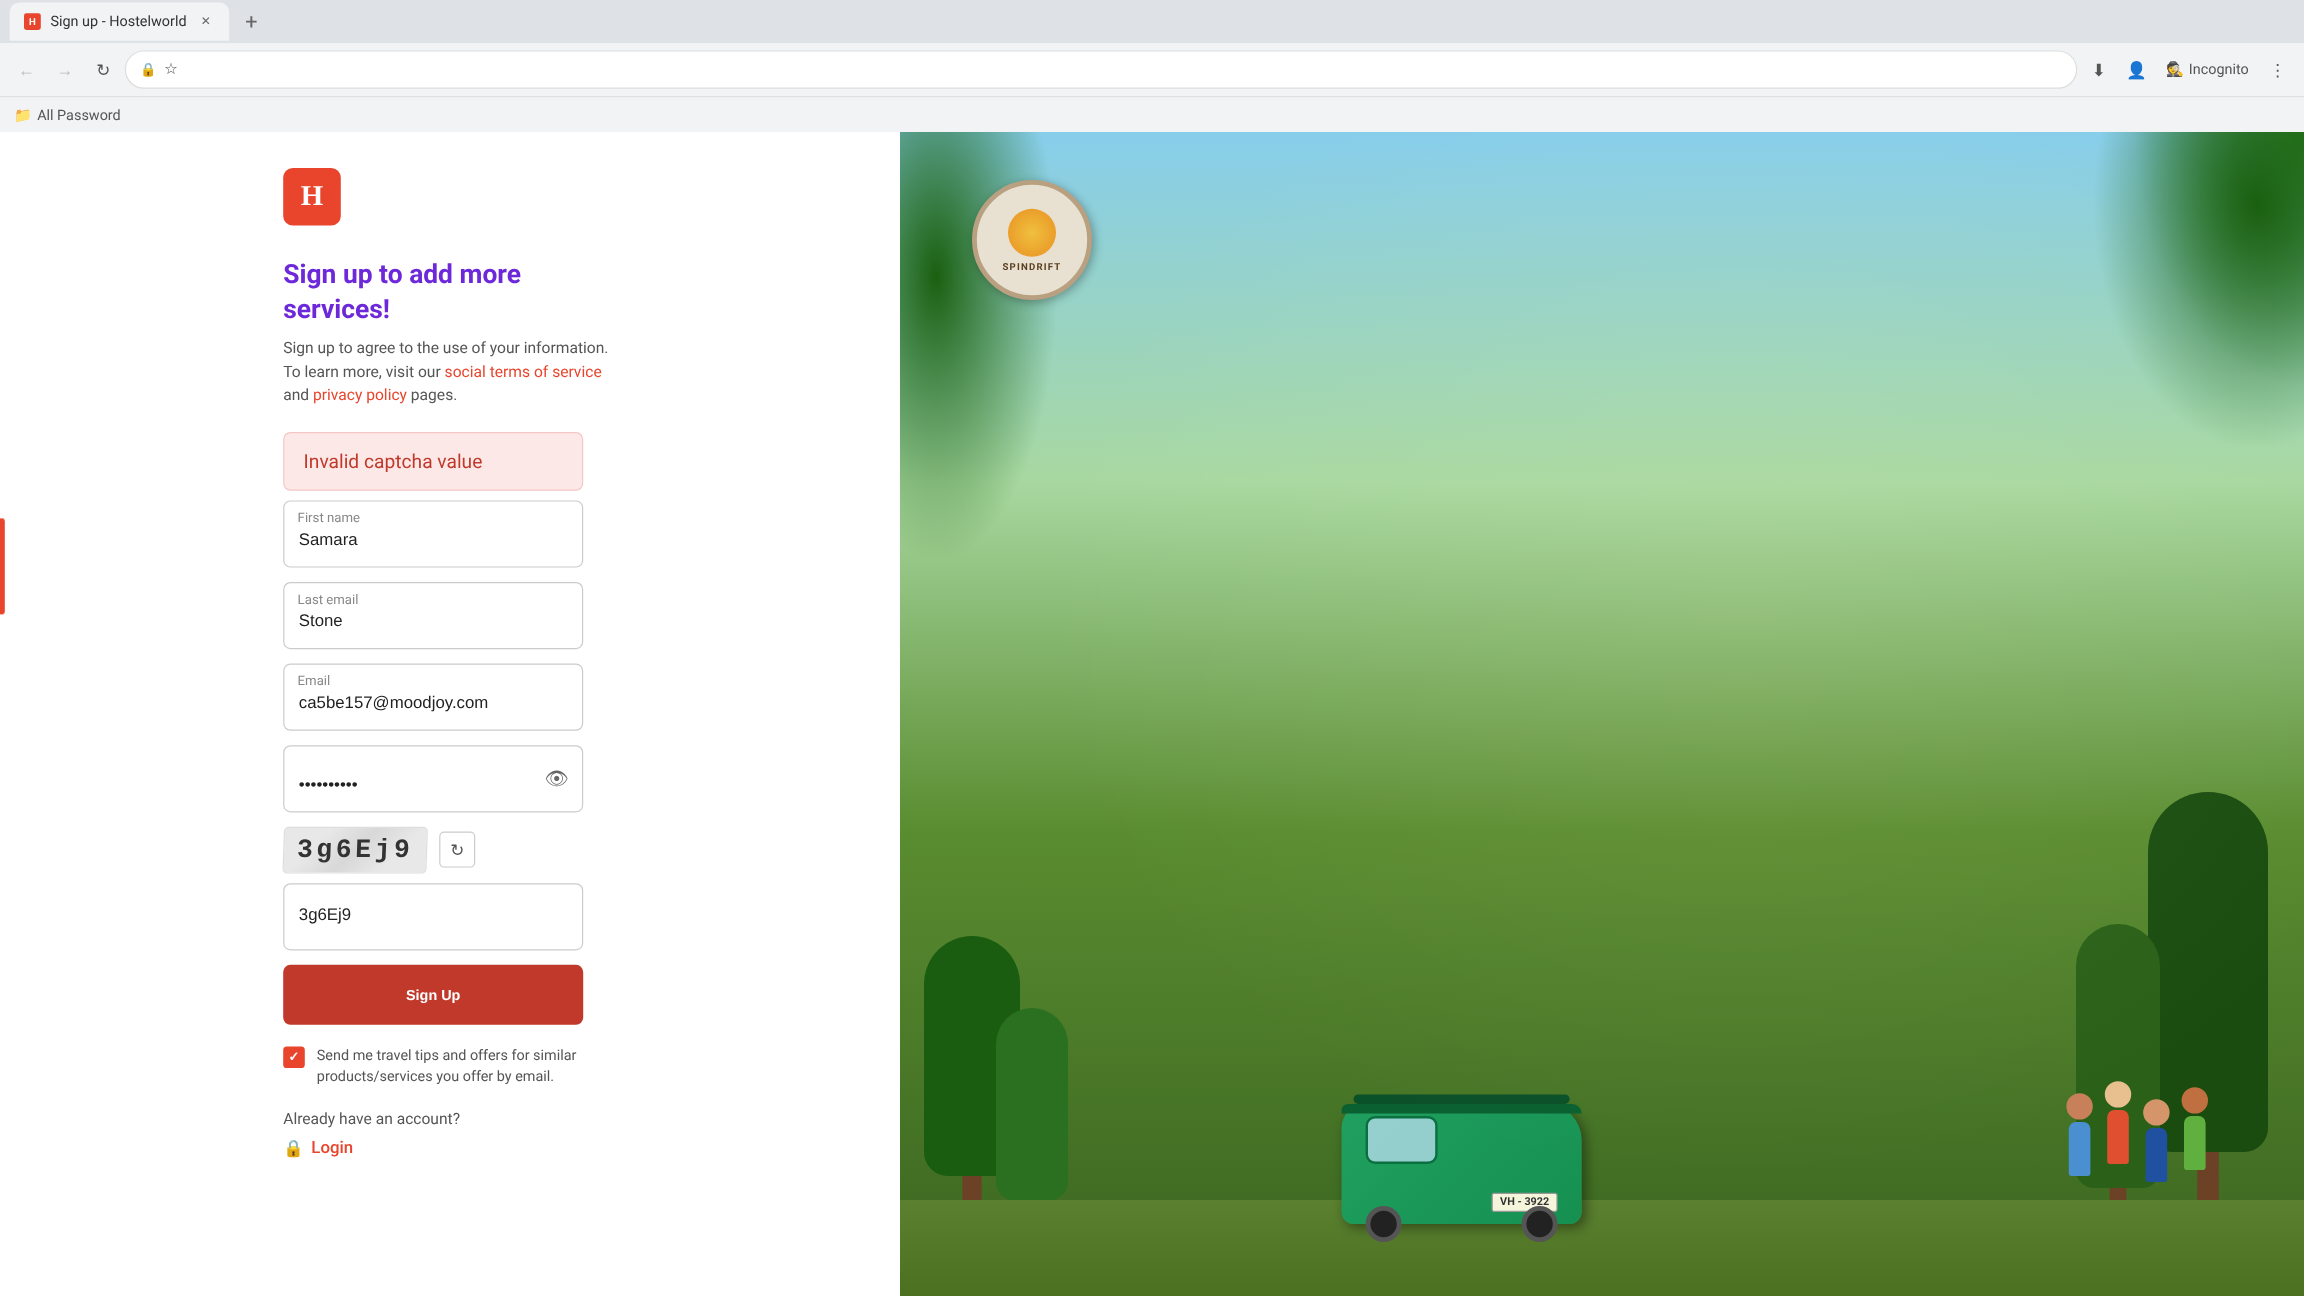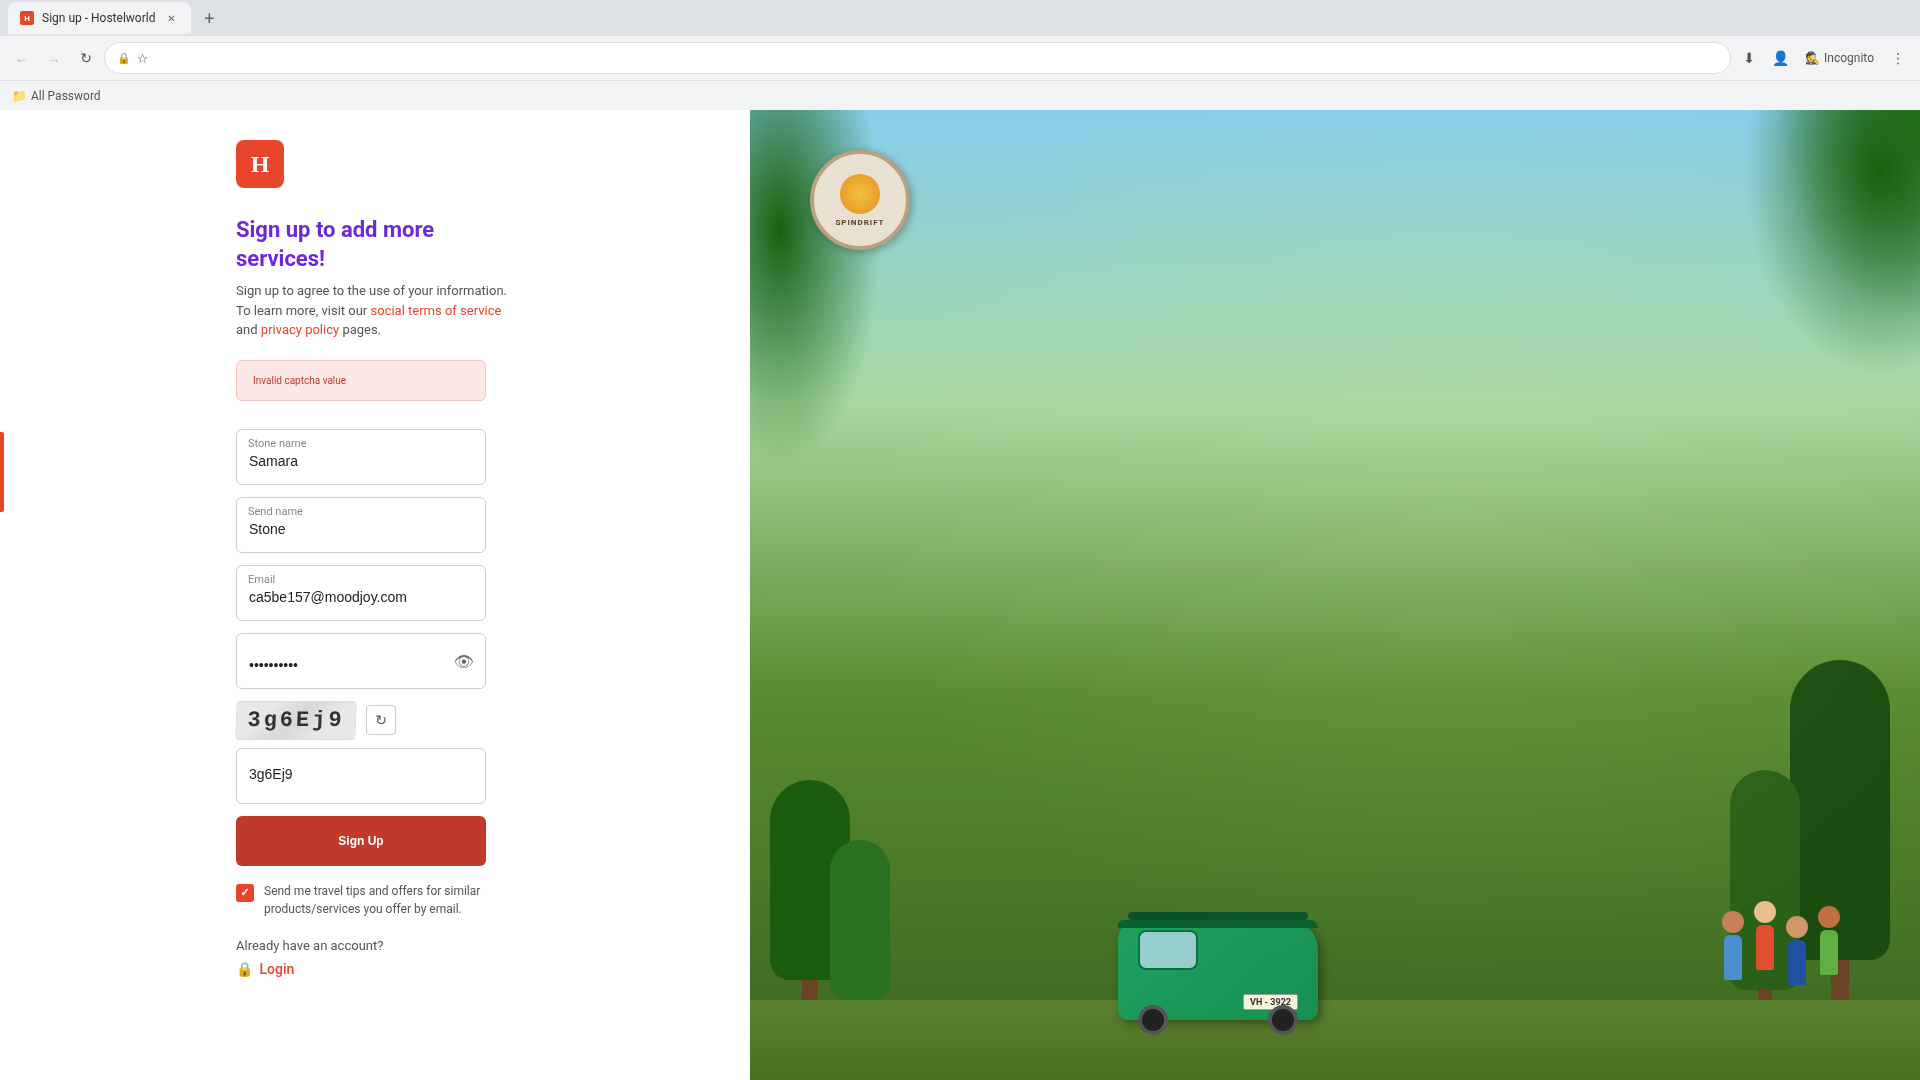--- a/index.html
+++ b/index.html
@@ -177,23 +177,23 @@
     .terms-text a {
       color: #e8452c;
       text-decoration: none;
     }
 
     .error-banner {
       width: 250px;
       background: #fde8e8;
       border-radius: 6px;
       padding: 14px 16px;
-      font-size: 10px;
+      font-size: 16px;
       color: #c0392b;
-      margin-bottom: 28px;
+      margin-bottom: 8px;
       border: 1px solid #f5c6c6;
     }
 
     .form-group {
       width: 250px;
       margin-bottom: 12px;
       position: relative;
     }
     .form-group label {
       position: absolute;
@@ -542,26 +542,26 @@
       <span>and</span>
       <a href="#">privacy policy</a>
       <span>pages.</span>
     </p>
 
     <div class="error-banner">
       <span>Invalid captcha value</span>
     </div>
 
     <div class="form-group">
-      <label>Stone name</label>
+      <label>First name</label>
       <input type="text" value="Samara" style="">
     </div>
 
     <div class="form-group">
-      <label>Send name</label>
+      <label>Last email</label>
       <input type="text" value="Stone" style="">
     </div>
 
     <div class="form-group">
       <label>Email</label>
       <input type="email" value="ca5be157@moodjoy.com" style="">
     </div>
 
     <div class="form-group">
       <label>Password</label>

